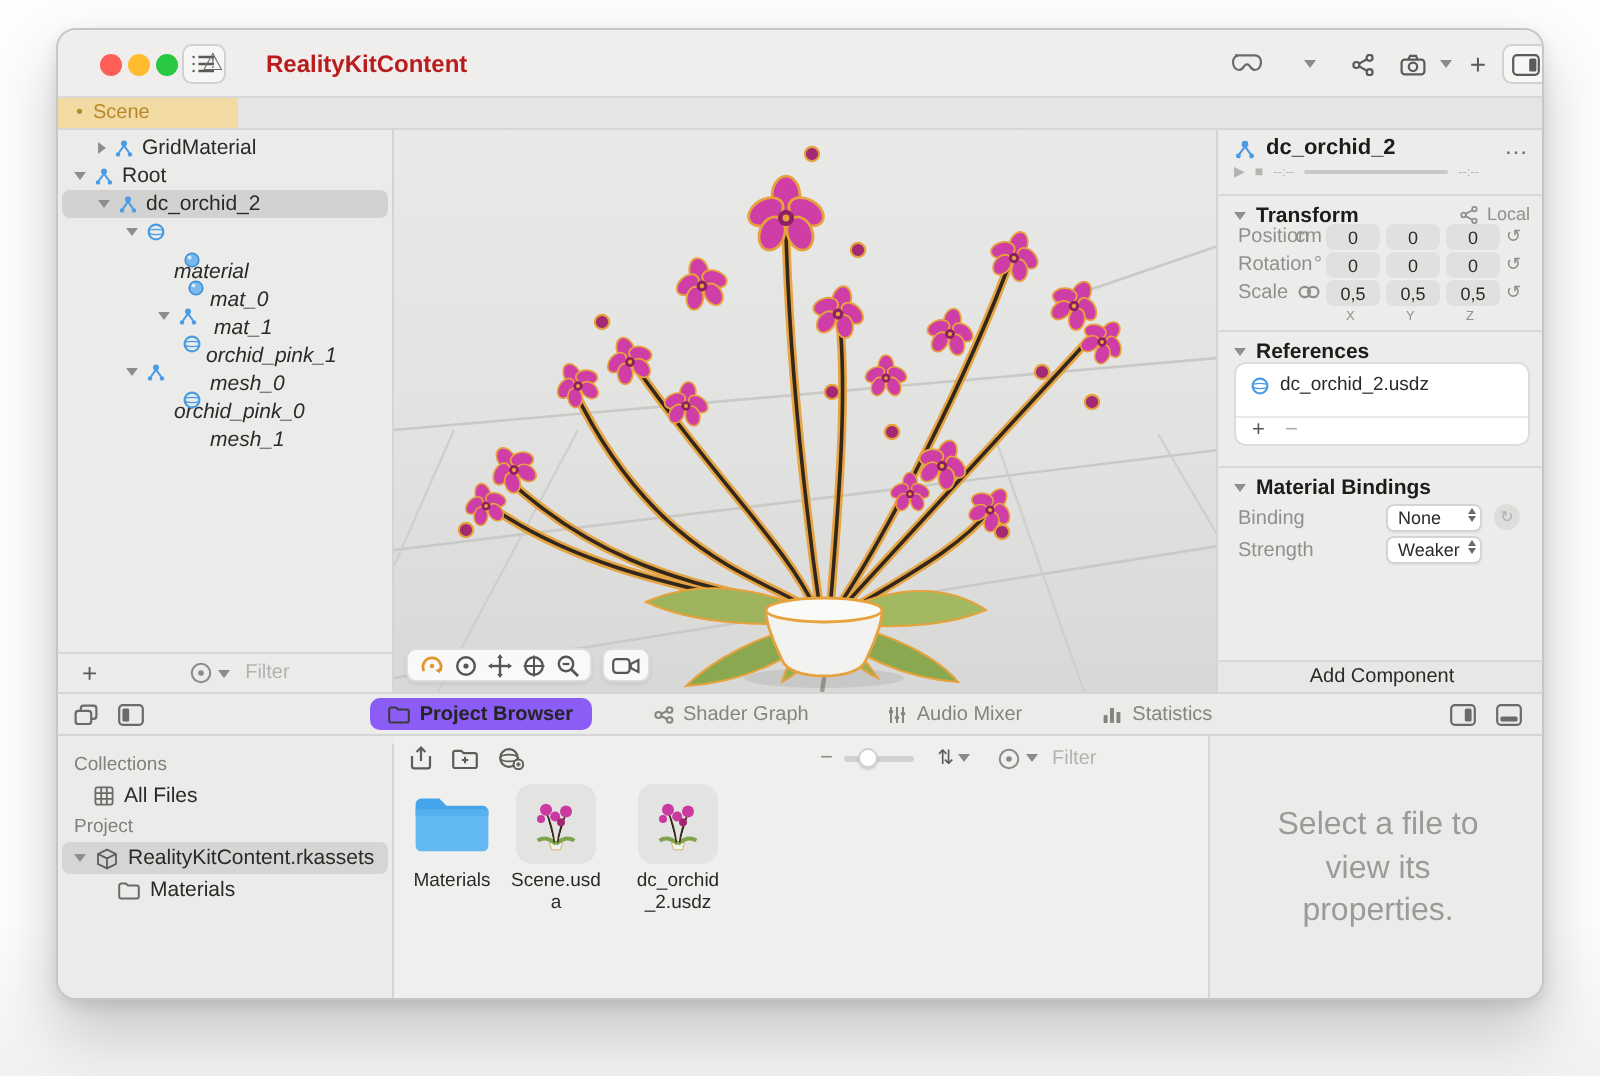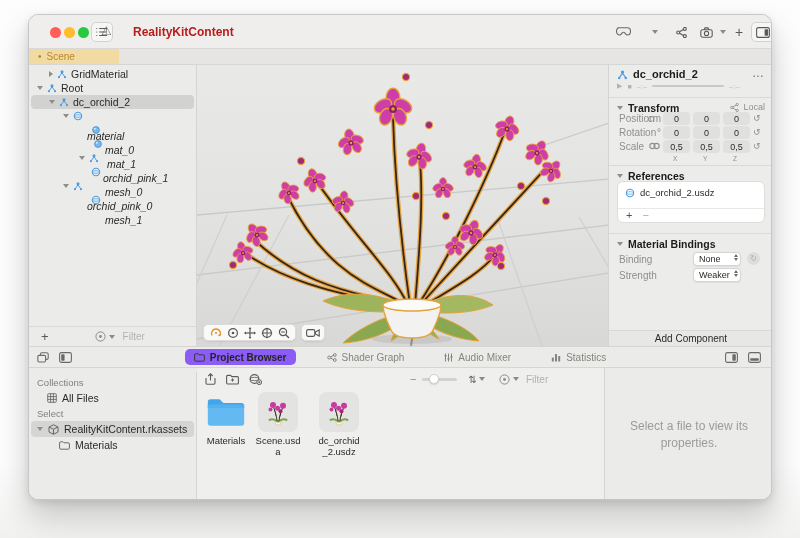--- a/index.html
+++ b/index.html
@@ -76,21 +76,21 @@
   .shead { color:#80807e; font-size:9.5px; padding-left:8px; height:15px; display:flex; align-items:center; }
   .bmid { position:absolute; left:168px; top:0; width:408px; height:100%; background:#efefed; border-right:1px solid #d5d5d3; }
   .btoolbar { position:absolute; left:0; top:0; width:100%; height:22px; display:flex; align-items:center; color:#5c5c5a; }
   .slider-track { width:46px; height:3px; background:#d2d2d0; border-radius:2px; position:relative; }
   .slider-thumb { position:absolute; left:7px; top:-3.5px; width:10px; height:10px; border-radius:50%; background:#fff; border:1px solid #d0d0ce; box-shadow:0 1px 1.5px rgba(0,0,0,.15); }
   .file { position:absolute; top:24px; width:46px; text-align:center; }
   .thumb { width:40px; height:40px; margin:0 auto; border-radius:8px; display:flex; align-items:center; justify-content:center; }
   .thumb.gray { background:#e3e3e1; }
   .fname { margin-top:4px; font-size:9.5px; color:#2a2a28; line-height:1.15; word-break:break-all; }
   .bright { position:absolute; left:576px; top:0; width:168px; height:100%; background:#ebebe9; display:flex; align-items:center; justify-content:center; }
-  .empty-msg { width:130px; text-align:center; font-size:12px; color:#9b9b99; line-height:1.35; }
+  .empty-msg { width:130px; text-align:center; font-size:16px; color:#9b9b99; line-height:1.35; }
   .tiny { font-size:6.5px; color:#b5b5b3; }
   svg { display:block; }
 </style>
 </head>
 <body>
 
 <div class="window">
 
   <div class="titlebar">
     <div class="light" style="left:21px;background:#ff5f57;"></div>
@@ -670,21 +670,21 @@
                 <rect x="0.7" y="0.7" width="8.6" height="8.6" rx="1"></rect>
                 <line x1="3.6" y1="0.7" x2="3.6" y2="9.3"></line>
                 <line x1="6.4" y1="0.7" x2="6.4" y2="9.3"></line>
                 <line x1="0.7" y1="3.6" x2="9.3" y2="3.6"></line>
                 <line x1="0.7" y1="6.4" x2="9.3" y2="6.4"></line>
               </g>
             </svg>
           </span>
         <span>All Files</span>
       </div>
-      <div class="shead">Select</div>
+      <div class="shead">Project</div>
       <div class="brow sel" style="padding-left:8px;">
         <span class="disc open"></span>
         <span>
             <svg width="11" height="11" viewBox="0 0 11 11">
               <g fill="none" stroke="#5c5c5a" stroke-width="0.9">
                 <path d="M5.5,0.8 10,3 10,8 5.5,10.2 1,8 1,3 z"></path>
                 <path d="M1,3 L5.5,5.2 L10,3 M5.5,5.2 V10.2"></path>
               </g>
             </svg>
           </span>

